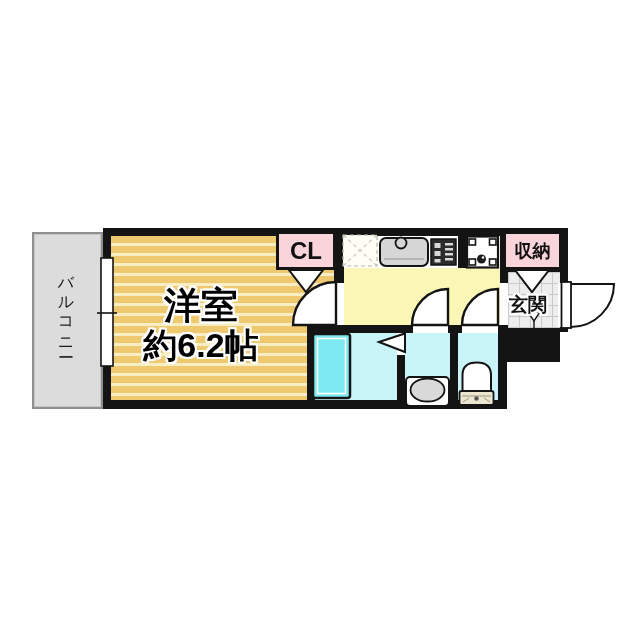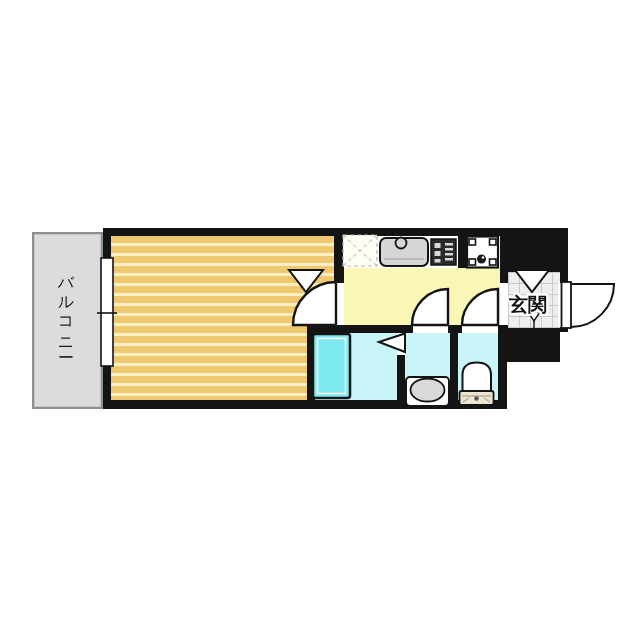--- a/index.html
+++ b/index.html
@@ -77,20 +77,26 @@
   <div class="abs wet" style="left:458px;top:333px;width:40px;height:67px;"></div>
   <div class="abs tiles" style="left:508px;top:272px;width:52px;height:56px;"></div>
 
   <div class="abs white" style="left:334px;top:283px;width:10px;height:42px;"></div>
   <div class="abs white" style="left:413px;top:325px;width:35px;height:8px;"></div>
   <div class="abs white" style="left:462px;top:325px;width:36px;height:8px;"></div>
   <div class="abs white" style="left:397px;top:333px;width:8px;height:22px;"></div>
   <div class="abs white" style="left:500px;top:283px;width:8px;height:42px;"></div>
   <div class="abs white" style="left:558px;top:283px;width:14px;height:44px;"></div>
 
+  <div class="abs label-box" style="left:276px;top:231px;width:60px;height:39px;font-size:24px;">
+    <span>CL</span>
+  </div>
+  <div class="abs label-box" style="left:503px;top:231px;width:59px;height:39px;font-size:18px;">
+    <span>収納</span>
+  </div>
 
   <svg width="640" height="640" viewBox="0 0 640 640">
 
     <g>
       <rect x="101" y="258" width="12" height="108" fill="#ffffff" stroke="#141414" stroke-width="1.6"></rect>
       <line x1="97" y1="313" x2="117" y2="313" stroke="#141414" stroke-width="1.6"></line>
     </g>
 
     <g>
       <path d="M 293 325 A 43 43 0 0 1 336 282 L 336 325 Z" fill="#ffffff" stroke="#141414" stroke-width="2.4"></path>
@@ -171,15 +177,17 @@
     <g>
       <path d="M 462.5 392 L 462.5 375 Q 462.5 362.5 476.8 362.5 Q 491 362.5 491 375 L 491 392 Z" fill="#ffffff" stroke="#141414" stroke-width="2"></path>
       <rect x="459.5" y="391" width="34" height="14" rx="2" fill="#ece5d0" stroke="#141414" stroke-width="1.8"></rect>
       <line x1="462" y1="396" x2="491" y2="396" stroke="#9a9384" stroke-width="1"></line>
       <circle cx="476.5" cy="398.5" r="2.2" fill="#555"></circle>
       <line x1="463" y1="402" x2="469" y2="398" stroke="#9a9384" stroke-width="1"></line>
       <line x1="490" y1="402" x2="484" y2="398" stroke="#9a9384" stroke-width="1"></line>
     </g>
   </svg>
 
+  <div class="abs room-label halo" style="left:116px;top:287px;width:170px;font-size:37px;">洋室</div>
+  <div class="abs room-label halo" style="left:106px;top:328px;width:190px;font-size:34px;">約6.2帖</div>
   <div class="abs halo" style="left:508px;top:292px;width:40px;text-align:center;font-size:19px;font-weight:600;">玄関</div>
 
 </div>
 
 </body></html>

